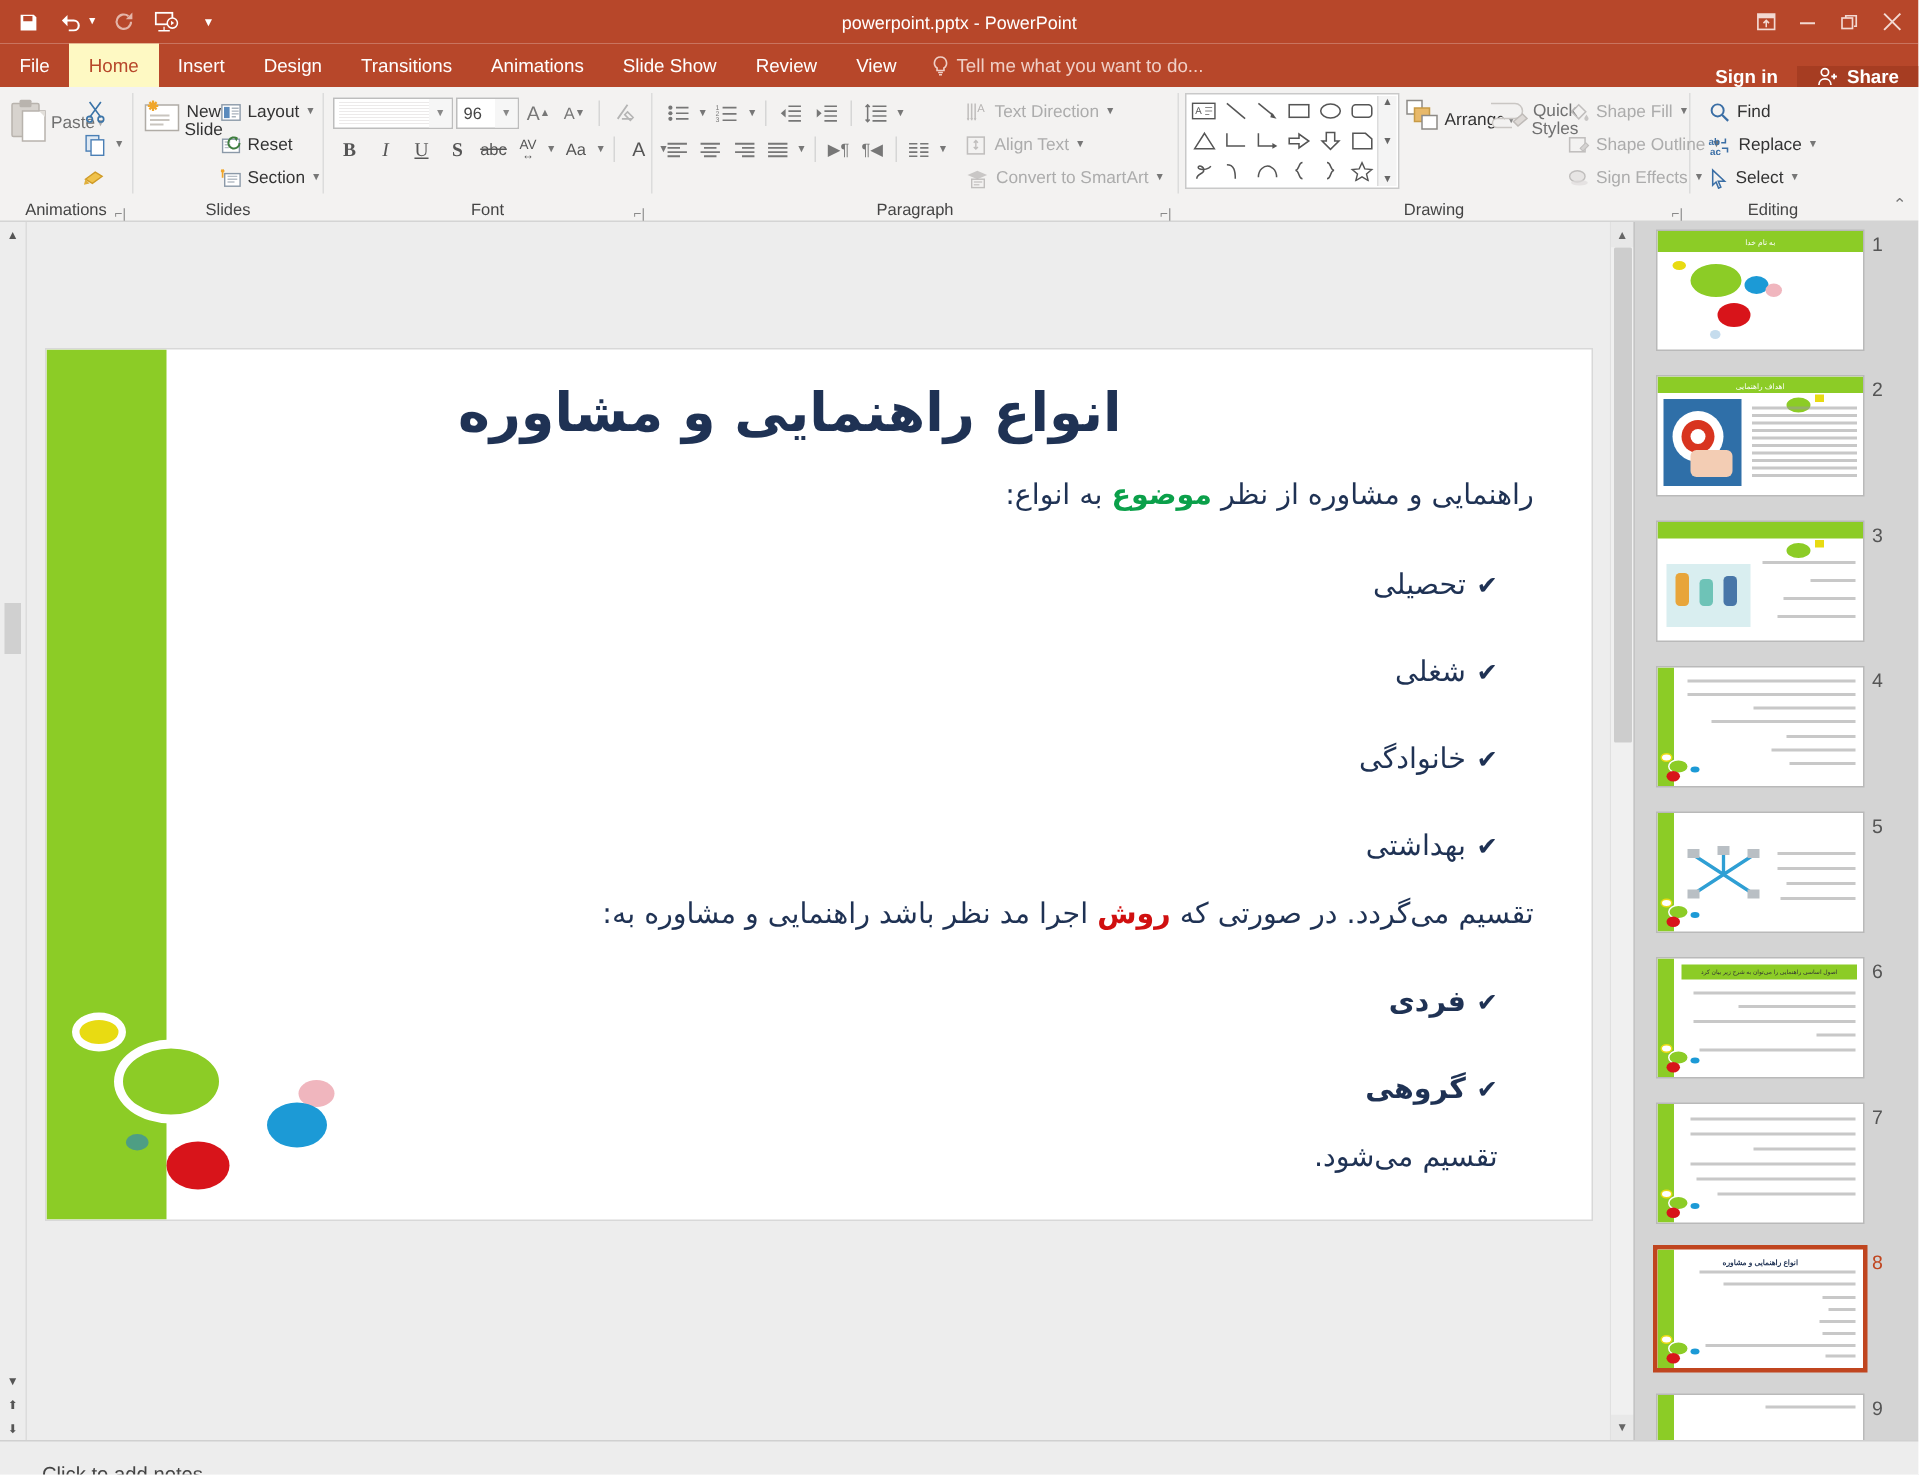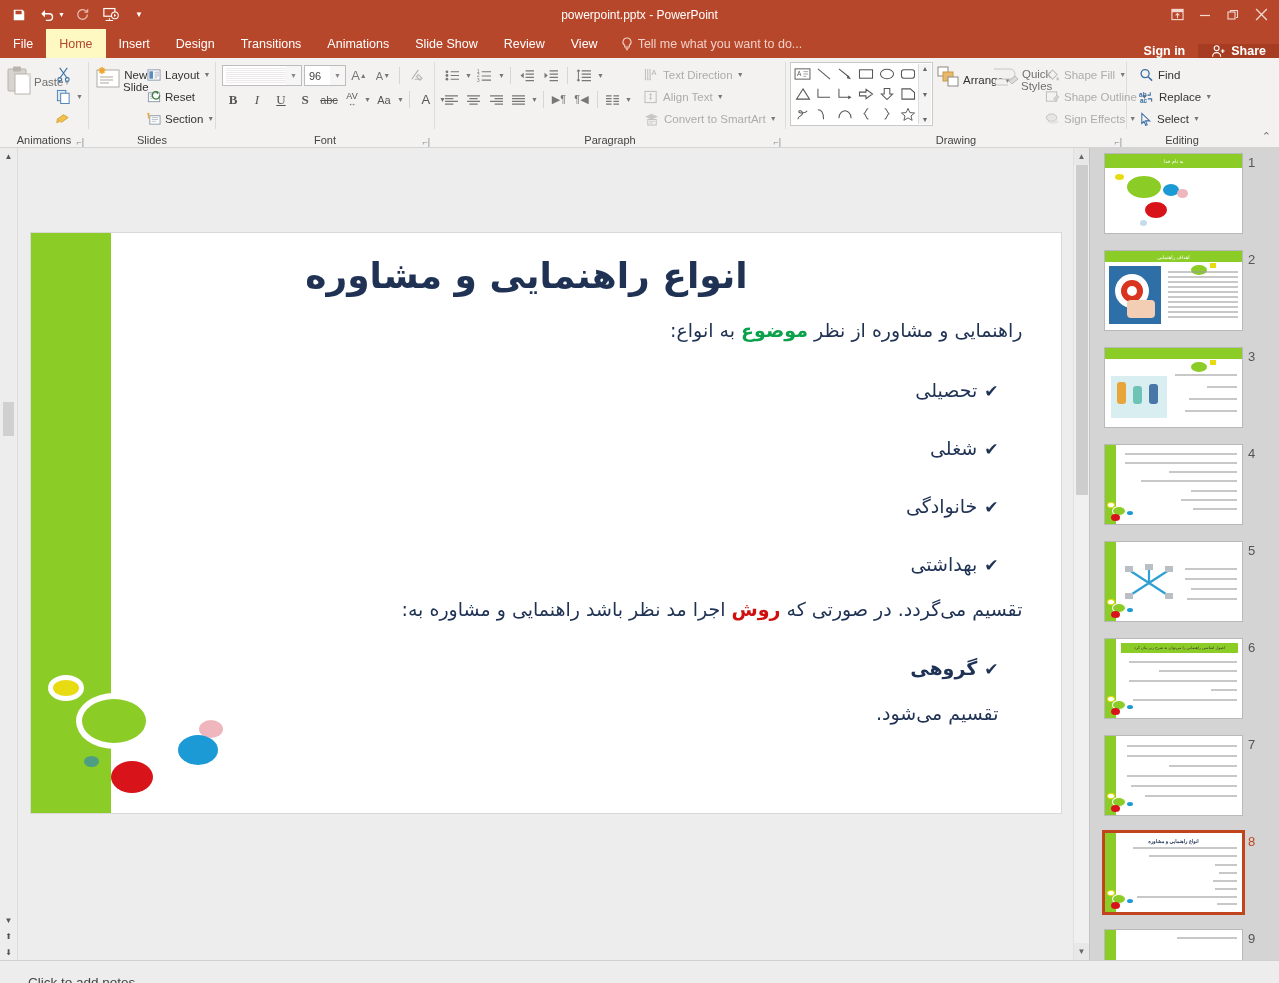--- a/index.html
+++ b/index.html
@@ -811,20 +811,23 @@
         </div>
         <div class="slide-li">
           <span class="ck">✔</span><span>بهداشتی</span>
         </div>
 
         <div class="slide-p">
           <span>تقسیم می‌گردد. در صورتی که </span><span class="hl-red">روش</span><span> اجرا مد نظر باشد راهنمایی و مشاوره به:</span>
         </div>
 
         <div class="slide-li bold">
+          <span class="ck">✔</span><span>فردی</span>
+        </div>
+        <div class="slide-li bold">
           <span class="ck">✔</span><span>گروهی</span>
         </div>
 
         <div class="slide-p" style="margin-top:22px;padding-right:24px">تقسیم می‌شود.</div>
       </div>
 
       <div class="deco">
         <div class="el" style="left:17px; top:22px; width:36px; height:26px; background:#E8DB12; border:5px solid #fff;"></div>
         <div class="el" style="left:45px; top:40px; width:76px; height:56px; background:#8CCC26; border:6px solid #fff;"></div>
         <div class="el" style="left:168px; top:67px; width:24px; height:18px; background:#F0B6BE;"></div>

